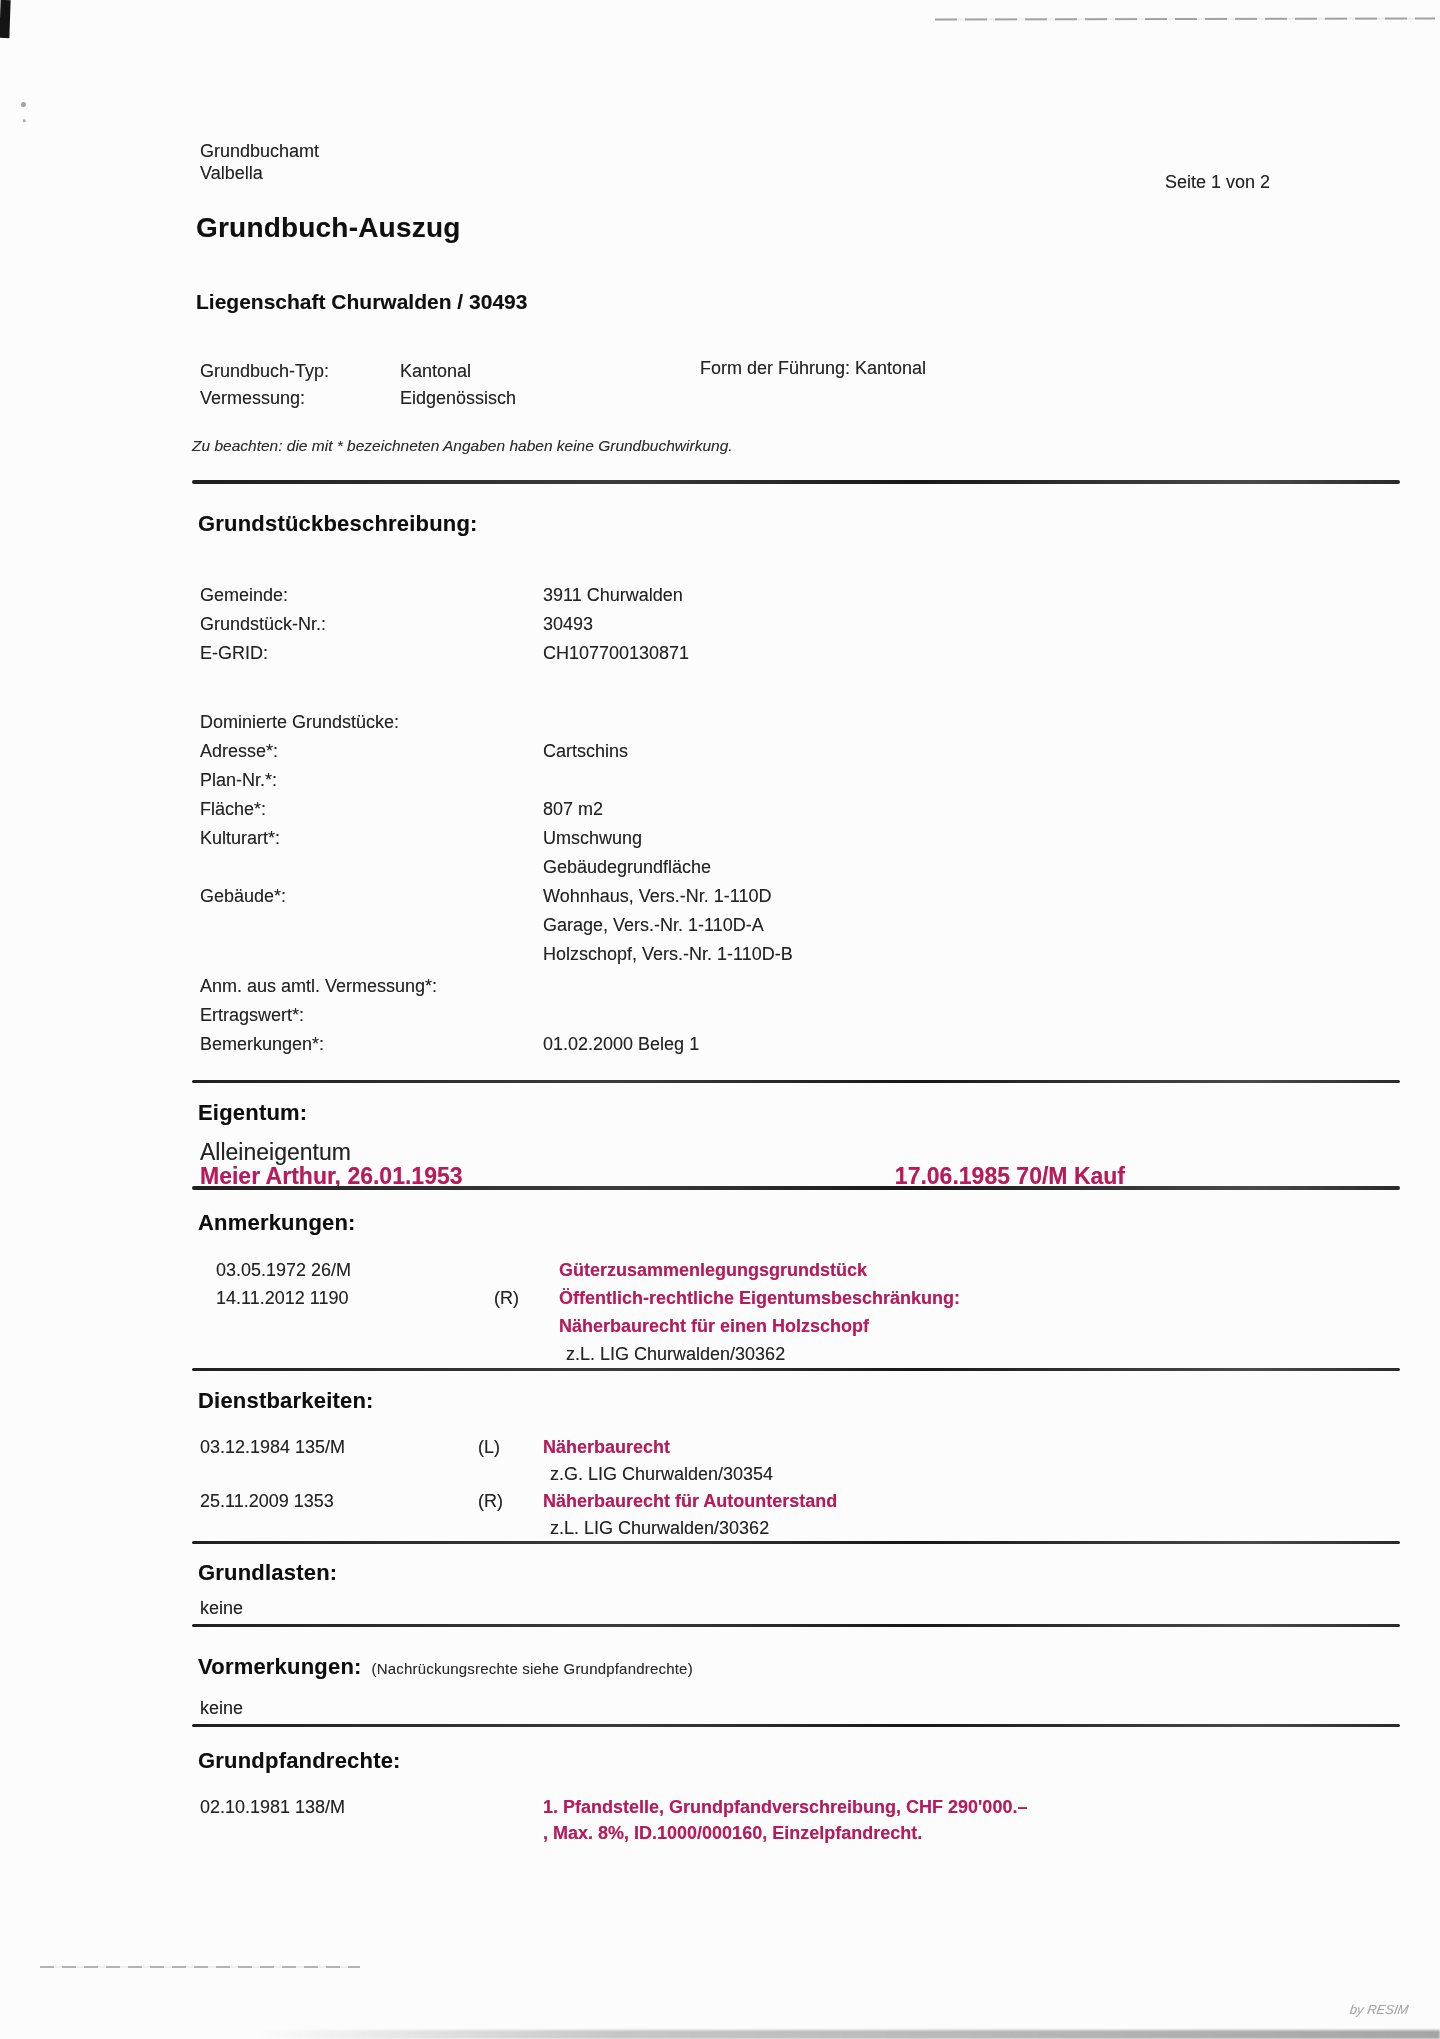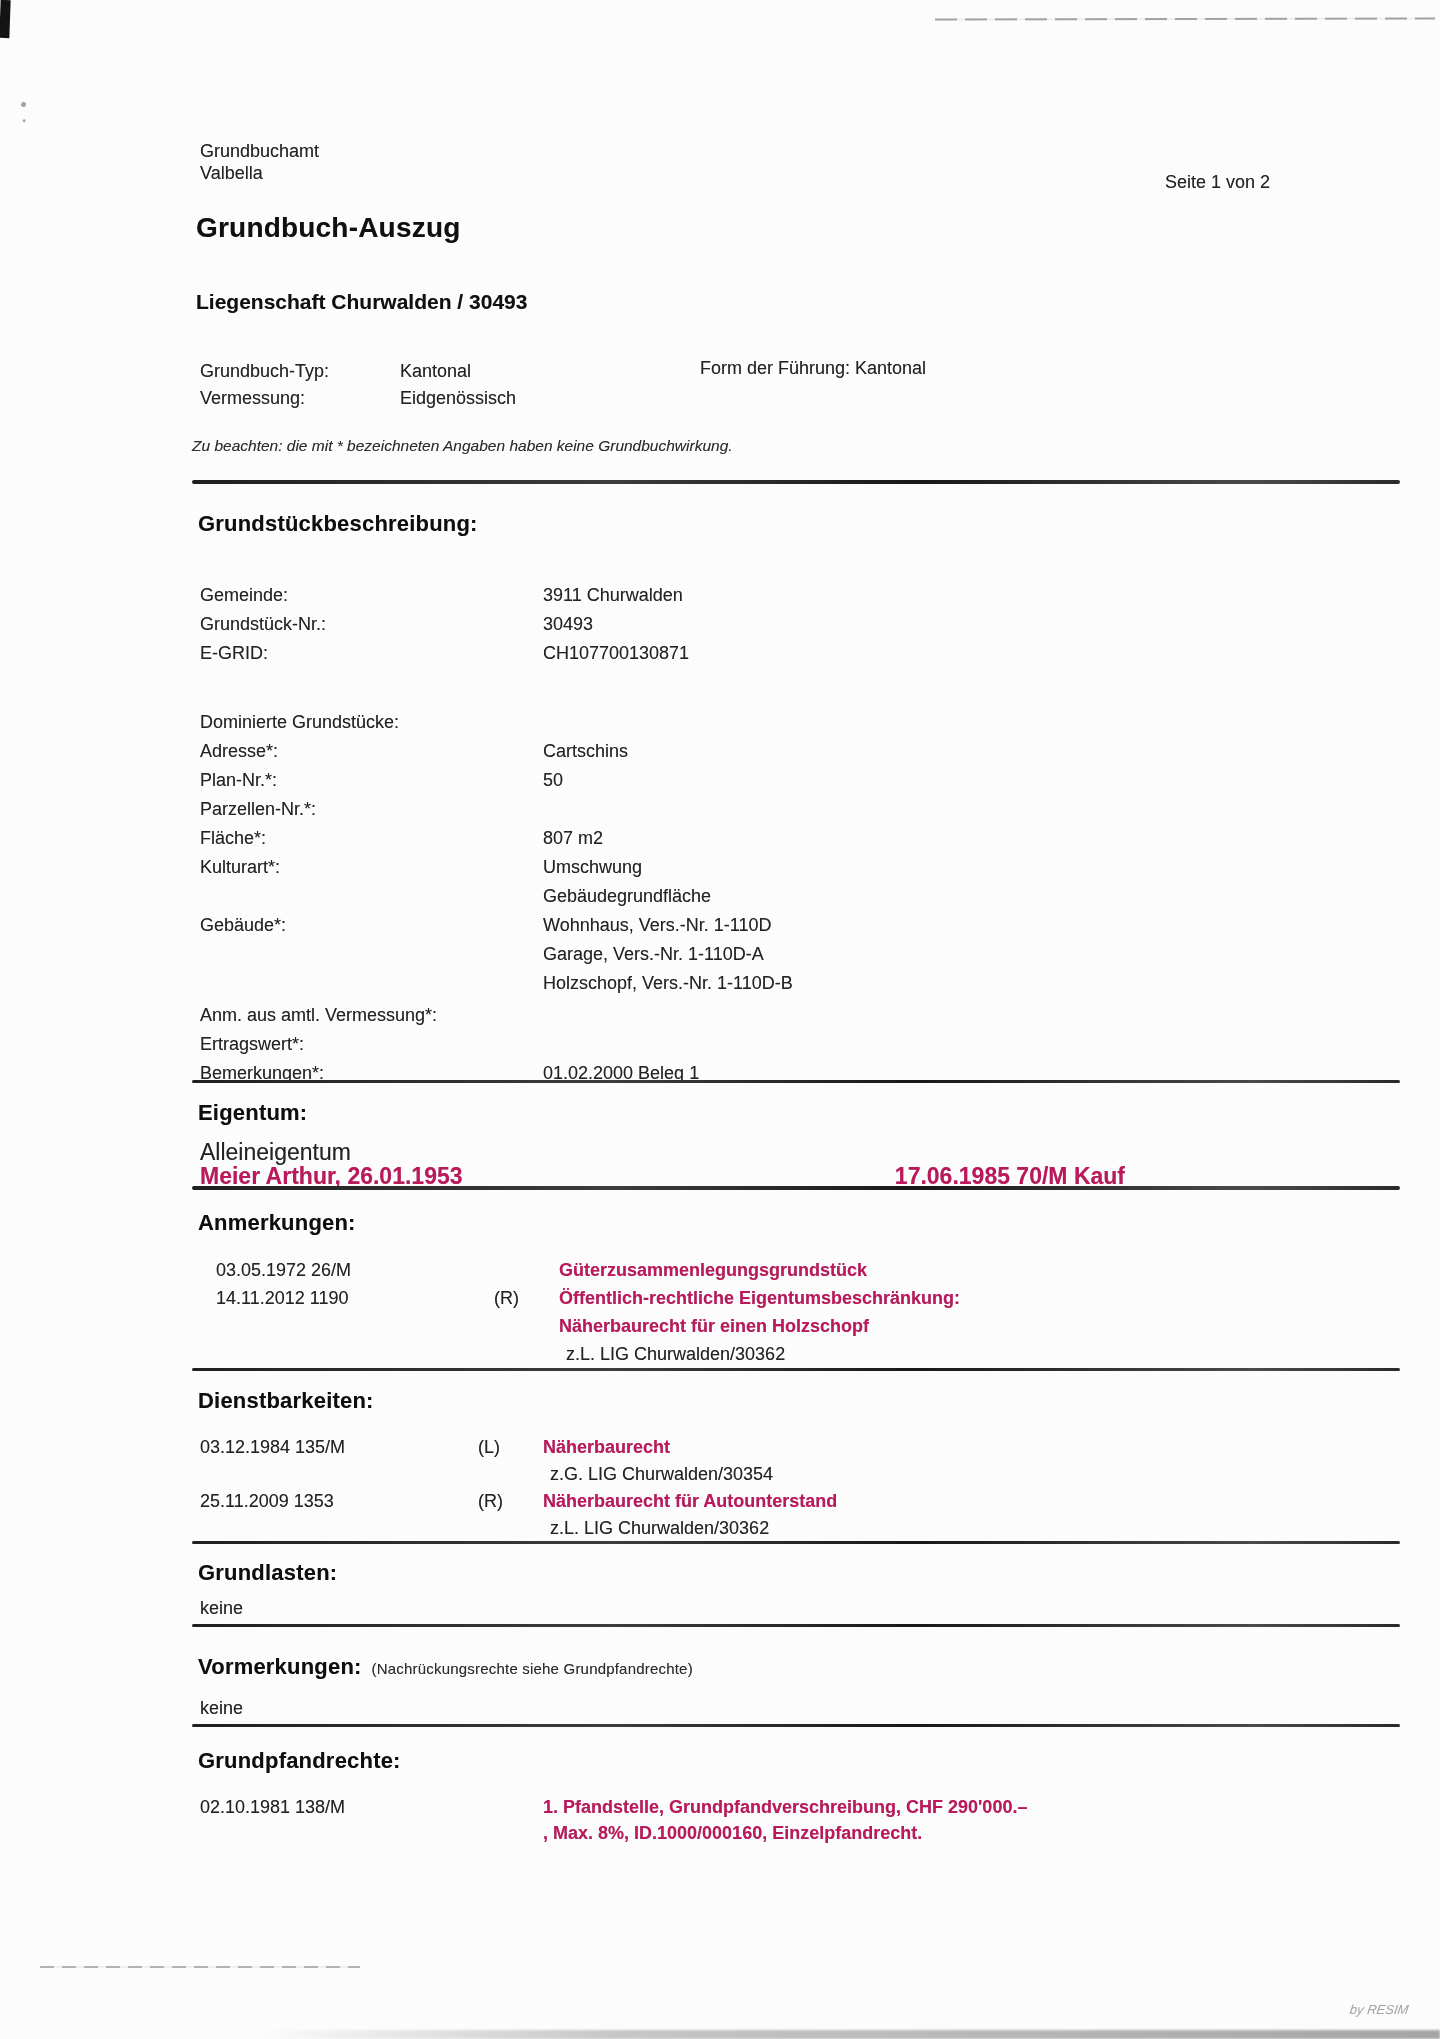--- a/index.html
+++ b/index.html
@@ -149,27 +149,20 @@
       <div class="vals"></div>
     </div>
     <div class="row">
       <span class="lbl">Adresse*:</span>
       <div class="vals">
           <div>Cartschins</div>
         </div>
     </div>
     <div class="row">
       <span class="lbl">Plan-Nr.*:</span>
-      <div class="vals">
-          <div>50</div>
-        </div>
-    </div>
-    <div class="row">
-      <span class="lbl">Parzellen-Nr.*:</span>
-      <div class="vals"></div>
     </div>
     <div class="row">
       <span class="lbl">Fläche*:</span>
       <div class="vals">
           <div>807 m2</div>
         </div>
     </div>
     <div class="row">
       <span class="lbl">Kulturart*:</span>
       <div class="vals">

